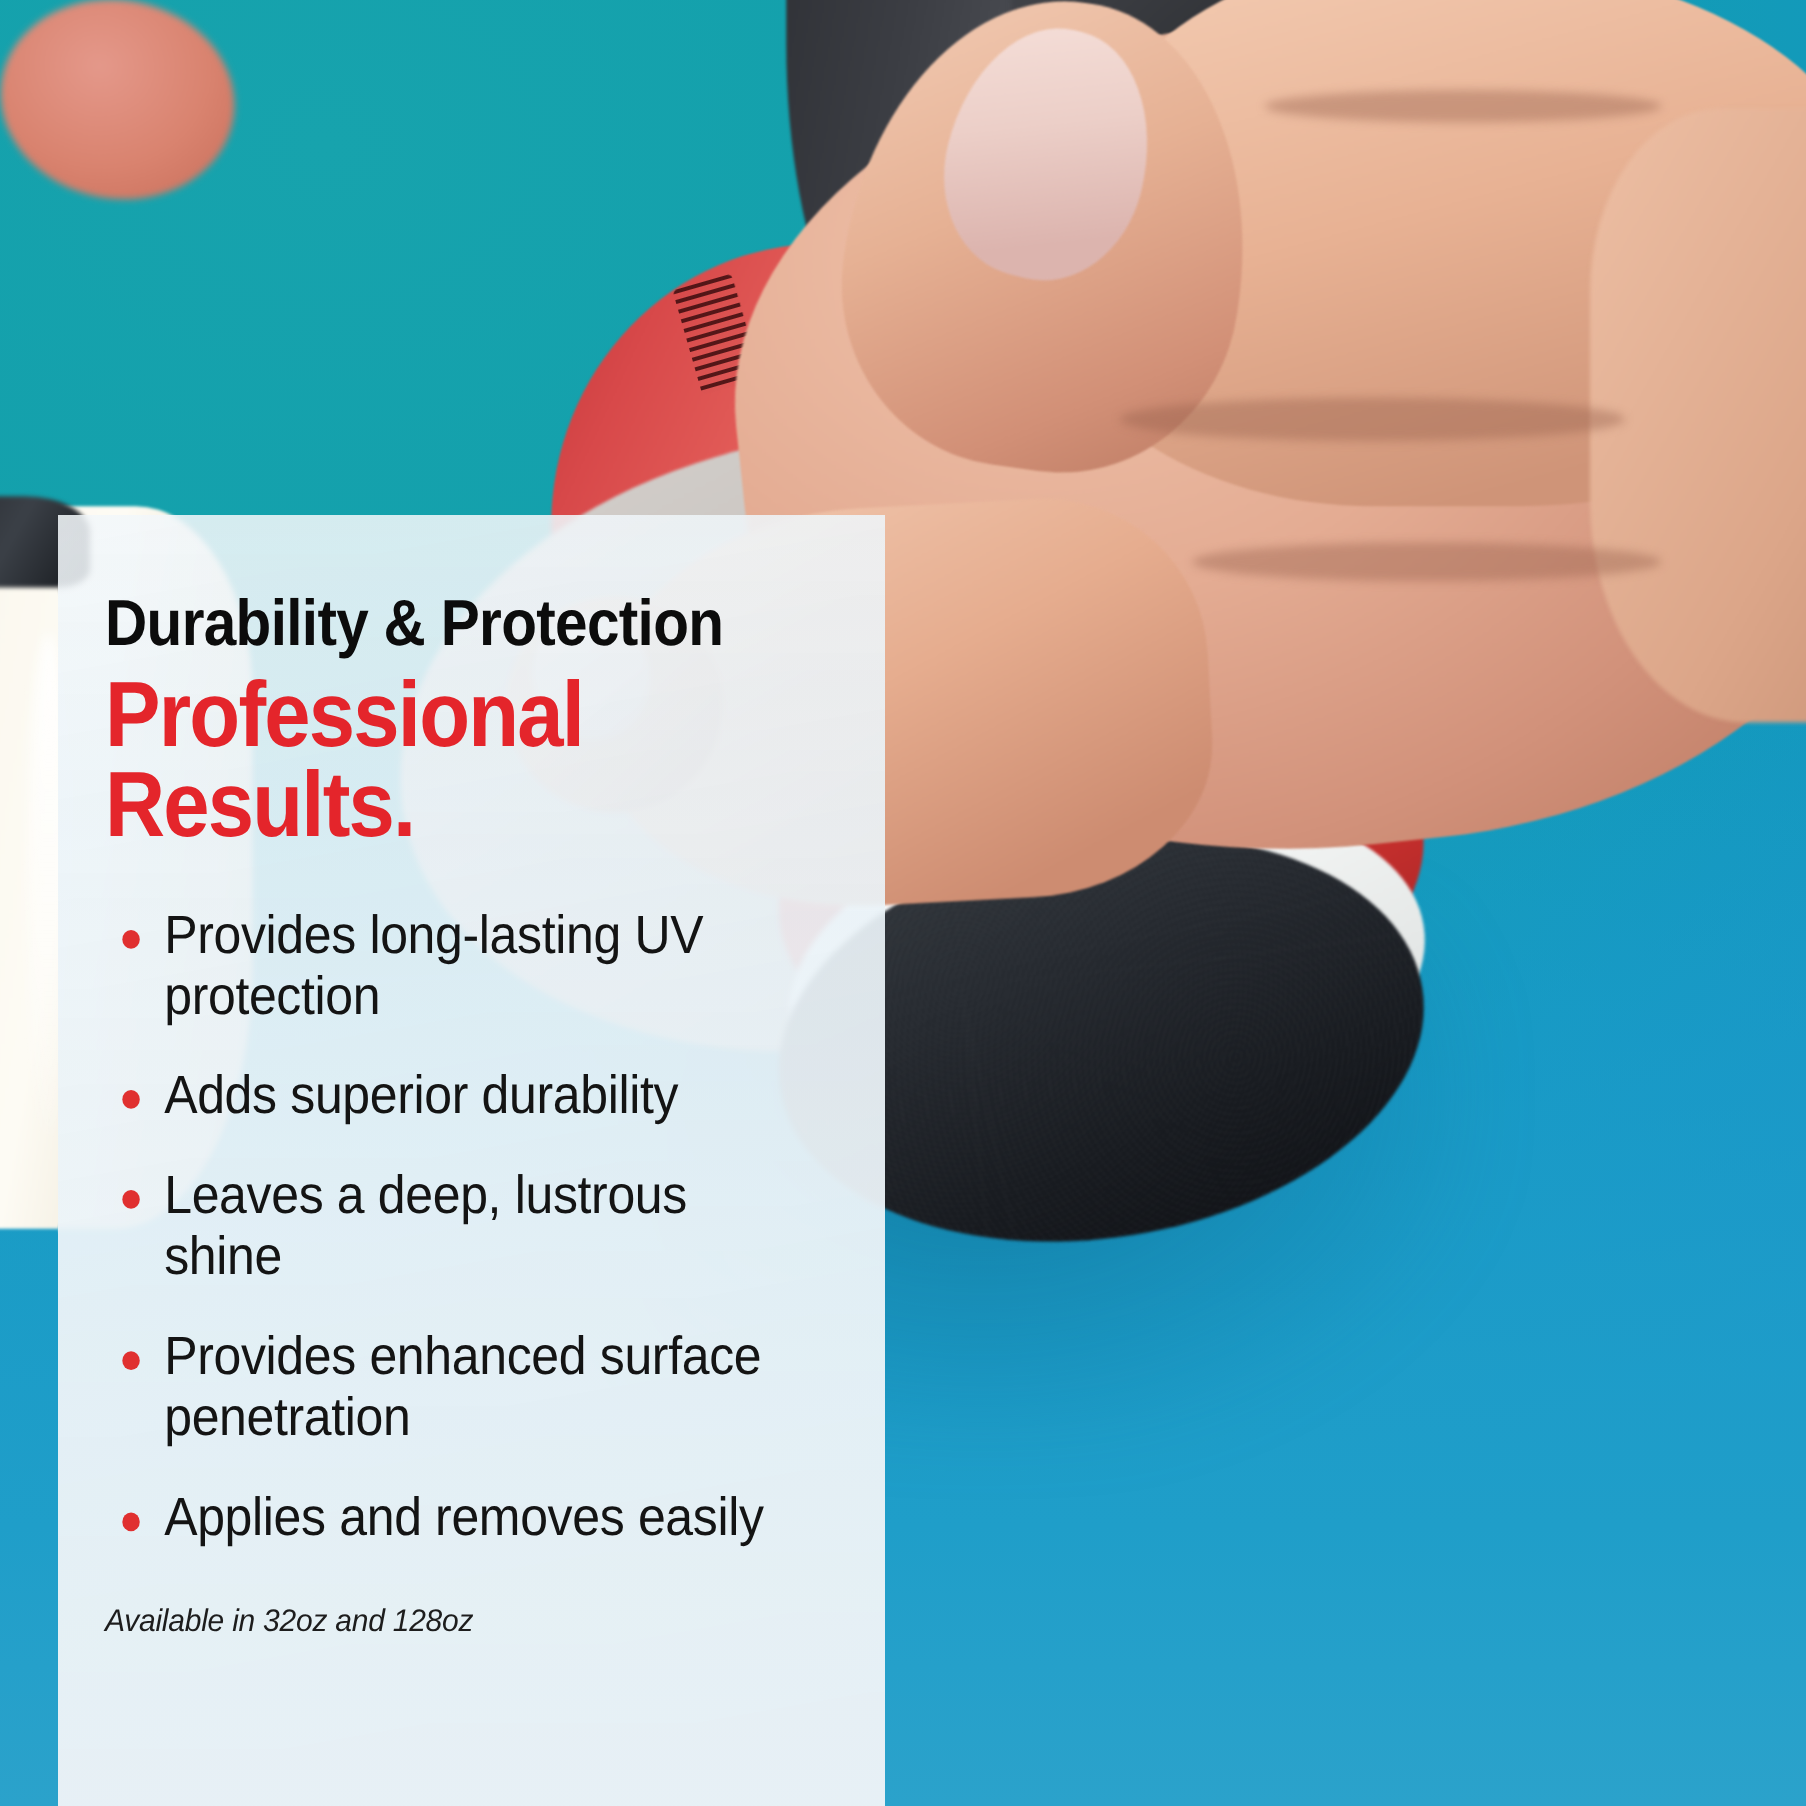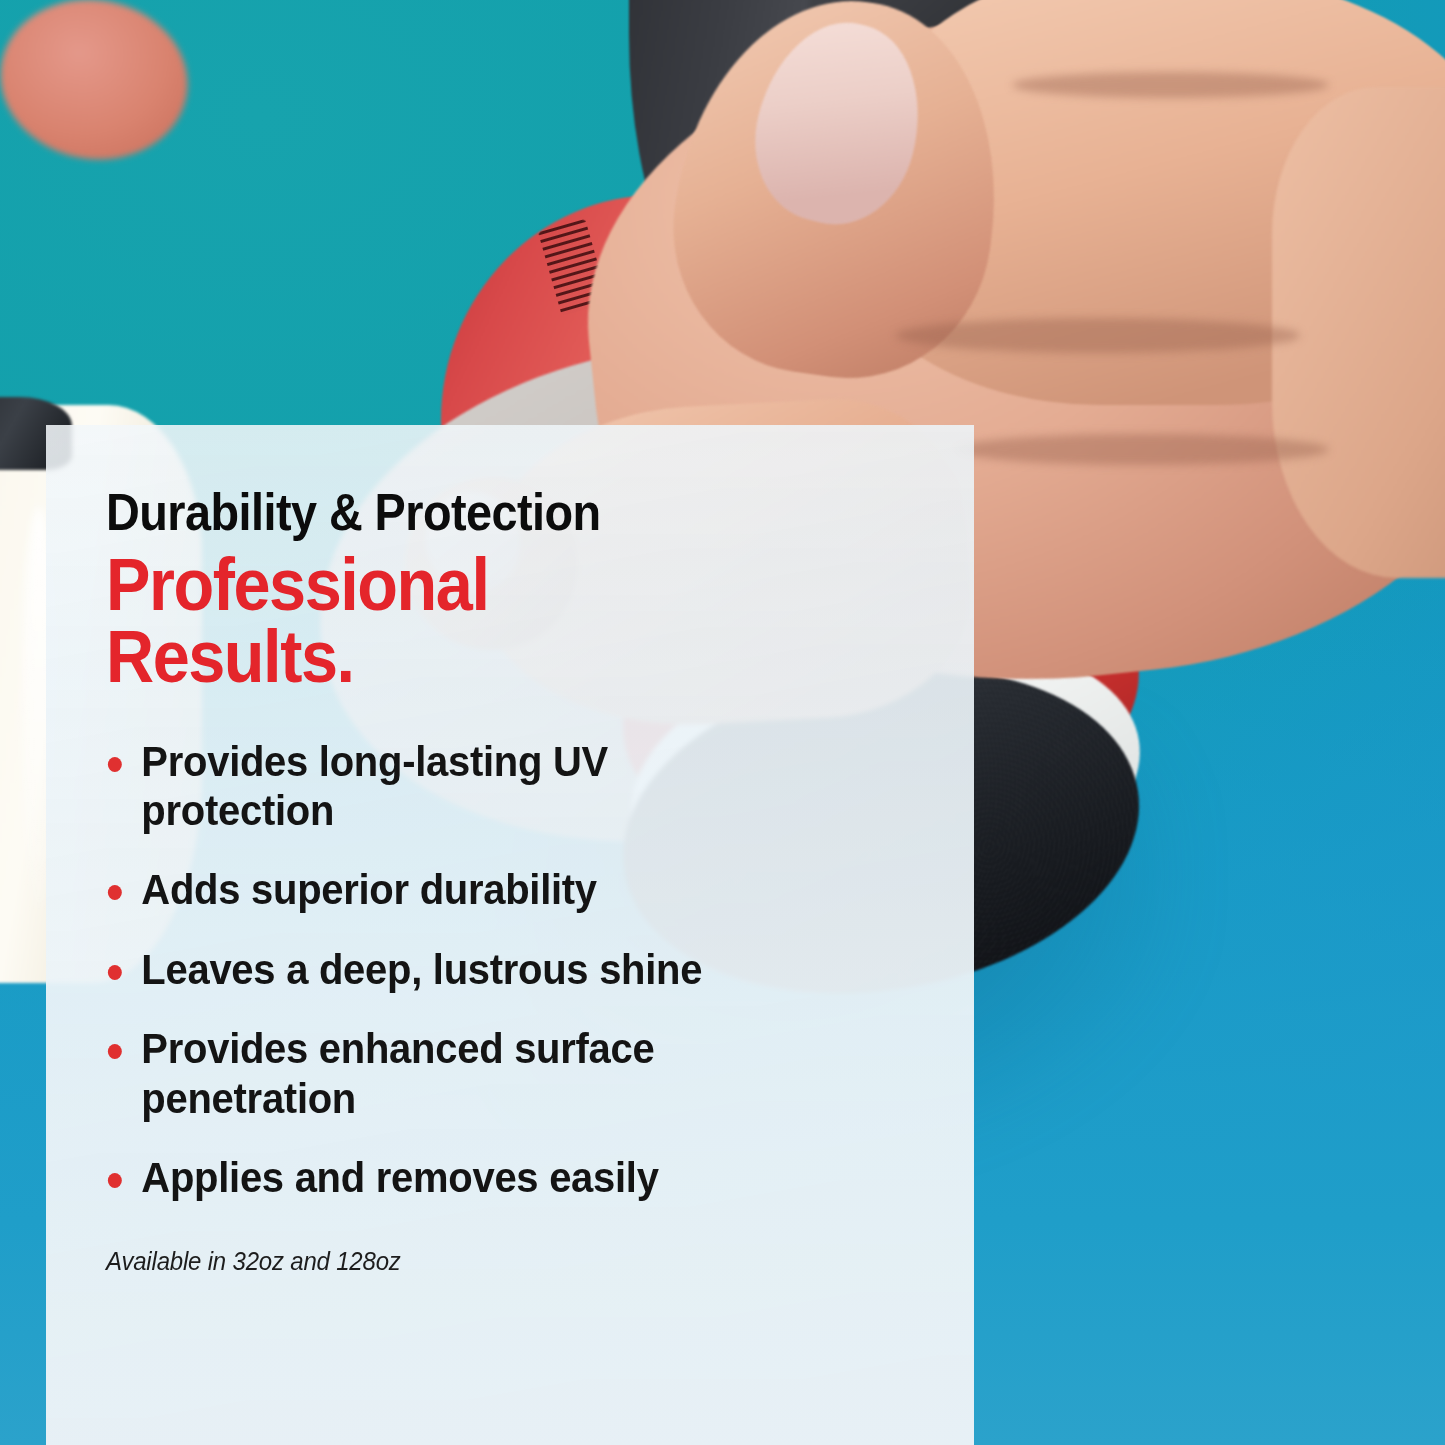--- a/index.html
+++ b/index.html
@@ -262,32 +262,32 @@
     background: radial-gradient(ellipse at 40% 30%, #ffffff 0%, #bfe6f0 55%, #7ec4d8 100%);
     border-radius: 45%;
     transform: rotate(12deg);
     filter: blur(.5px);
   }
 
   
   .panel {
     position: absolute;
     left: 46px;
-    top: 425px;
-    width: 928px;
+    top: 412px;
+    width: 662px;
     bottom: 0;
     background: linear-gradient(170deg,
         rgba(238,244,248,.84) 0%,
         rgba(226,238,245,.86) 22%,
         rgba(221,234,242,.89) 48%,
         rgba(216,230,238,.93) 74%,
         rgba(211,226,234,.96) 100%);
     backdrop-filter: blur(2px);
     box-sizing: border-box;
-    padding: 60px 40px 0 60px;
+    padding: 60px 40px 0 38px;
   }
   .panel-veil {
     position: absolute;
     inset: 0;
     background: linear-gradient(180deg, rgba(255,255,255,.22) 0%, rgba(246,250,252,.55) 55%, rgba(236,243,247,.85) 100%);
     pointer-events: none;
   }
   .panel-inner {
     position: relative;
     z-index: 2;
@@ -311,23 +311,22 @@
     line-height: .97;
     letter-spacing: -1.6px;
     margin: 0 0 44px 0;
     transform: scaleX(.90);
     transform-origin: left center;
   }
   .headline span { display: block; }
 
   .bullets {
     list-style: none;
-    margin: 0;
+    margin: 12px;
     padding: 0;
-    font-weight: bold;
   }
   .bullets li {
     position: relative;
     padding-left: 38px;
     margin-bottom: 30px;
     font-size: 43px;
     line-height: 1.15;
     color: #141414;
     letter-spacing: -.3px;
     transform: scaleX(.93);

